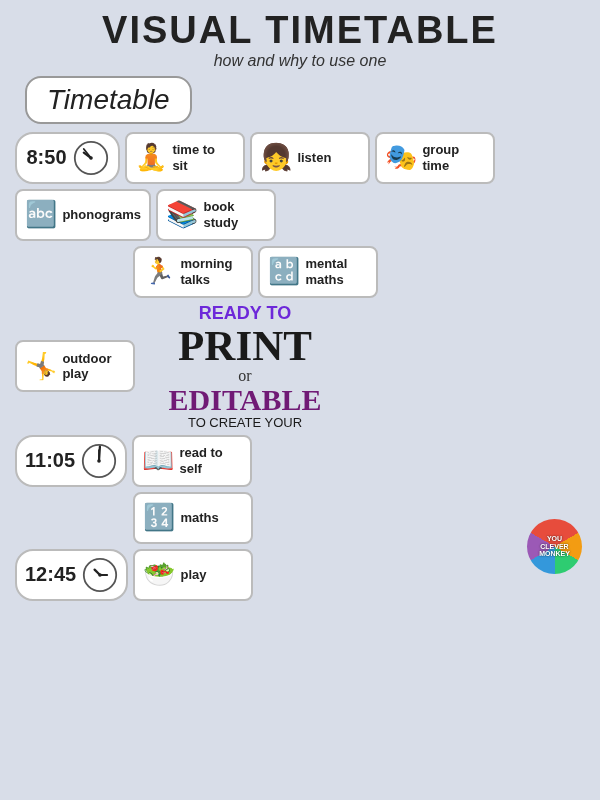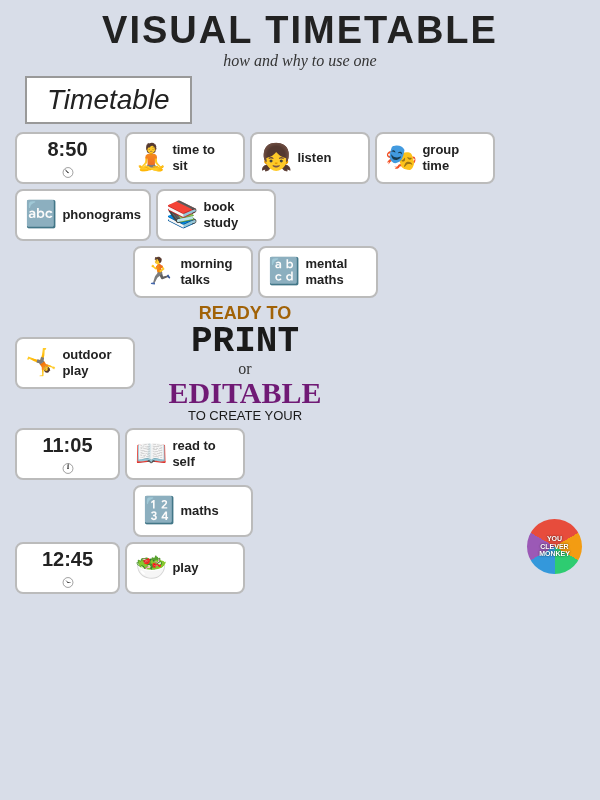--- a/index.html
+++ b/index.html
@@ -29,29 +29,29 @@
       line-height: 1.1;
       font-family: 'Arial Black', Arial, sans-serif;
       text-transform: uppercase;
     }
 
     .subtitle {
       text-align: center;
       font-size: 16px;
       font-style: italic;
       color: #333;
-      font-family: Liberation Serif, serif;
+      font-family: Liberation Sans, sans-serif;
       margin-bottom: 6px;
     }
 
     
     .timetable-label {
       background: white;
       border: 2px solid #999;
-      border-radius: 0;
+      border-radius: 16px;
       padding: 6px 20px;
       font-size: 28px;
       font-style: italic;
       display: inline-block;
       margin-left: 10px;
       margin-bottom: 8px;
       color: #222;
     }
 
     
@@ -59,29 +59,28 @@
       display: flex;
       align-items: center;
       margin-bottom: 5px;
       gap: 5px;
     }
 
     
     .time-card {
       background: white;
       border: 2px solid #bbb;
-      border-radius: 8px;
+      border-radius: 18px;
       display: flex;
       align-items: center;
       justify-content: center;
       gap: 6px;
       padding: 4px 8px;
       min-width: 105px;
       height: 52px;
-      flex-direction: column;
     }
 
     .time-text {
       font-size: 20px;
       font-weight: bold;
       color: #222;
     }
 
     
     .clock-svg {
@@ -119,31 +118,31 @@
       position: absolute;
       right: 15px;
       bottom: 120px;
       width: 190px;
       text-align: center;
     }
 
     .ready-to {
       font-size: 18px;
       font-weight: 900;
-      color: #a16207;
+      color: #6d28d9;
       text-transform: uppercase;
       font-family: 'Arial Black', Arial, sans-serif;
     }
 
     .print-text {
-      font-size: 36px;
+      font-size: 43px;
       font-weight: 900;
       color: #1a1a1a;
       text-transform: uppercase;
-      font-family: Liberation Mono, monospace;
+      font-family: Liberation Serif, serif;
       line-height: 1;
     }
 
     .or-text {
       font-size: 16px;
       color: #333;
       font-family: Georgia, serif;
     }
 
     .editable-text {

